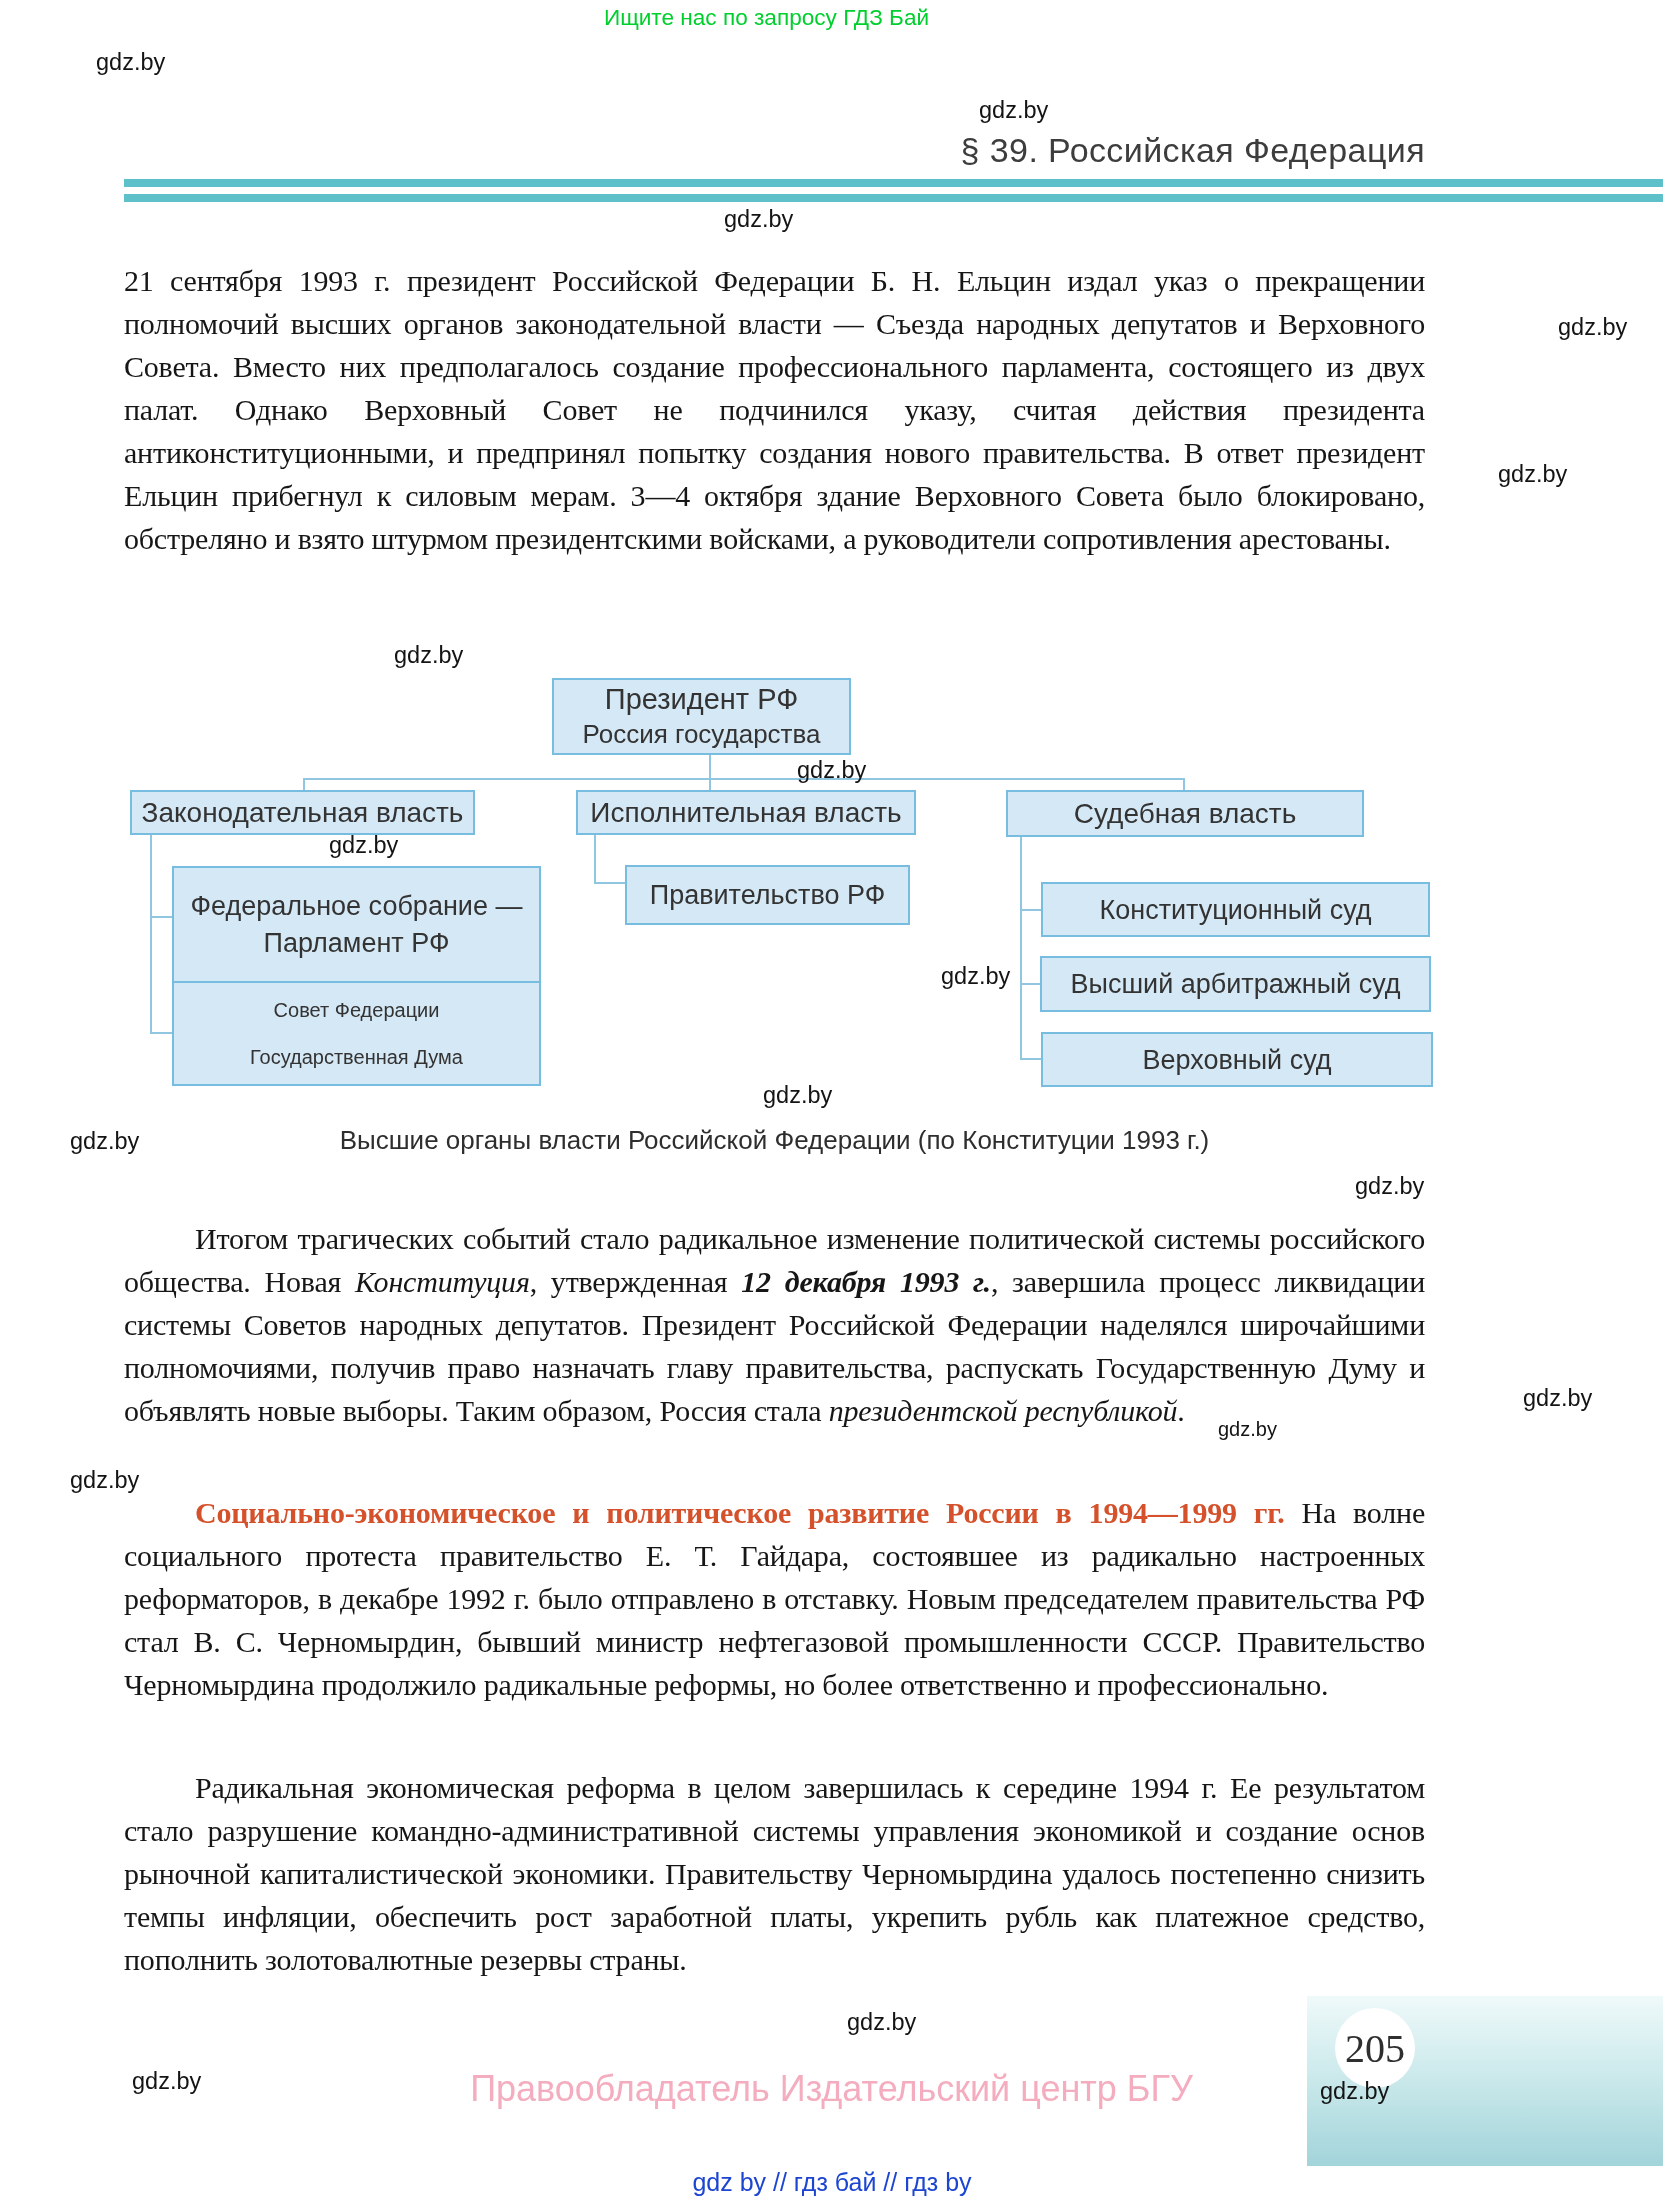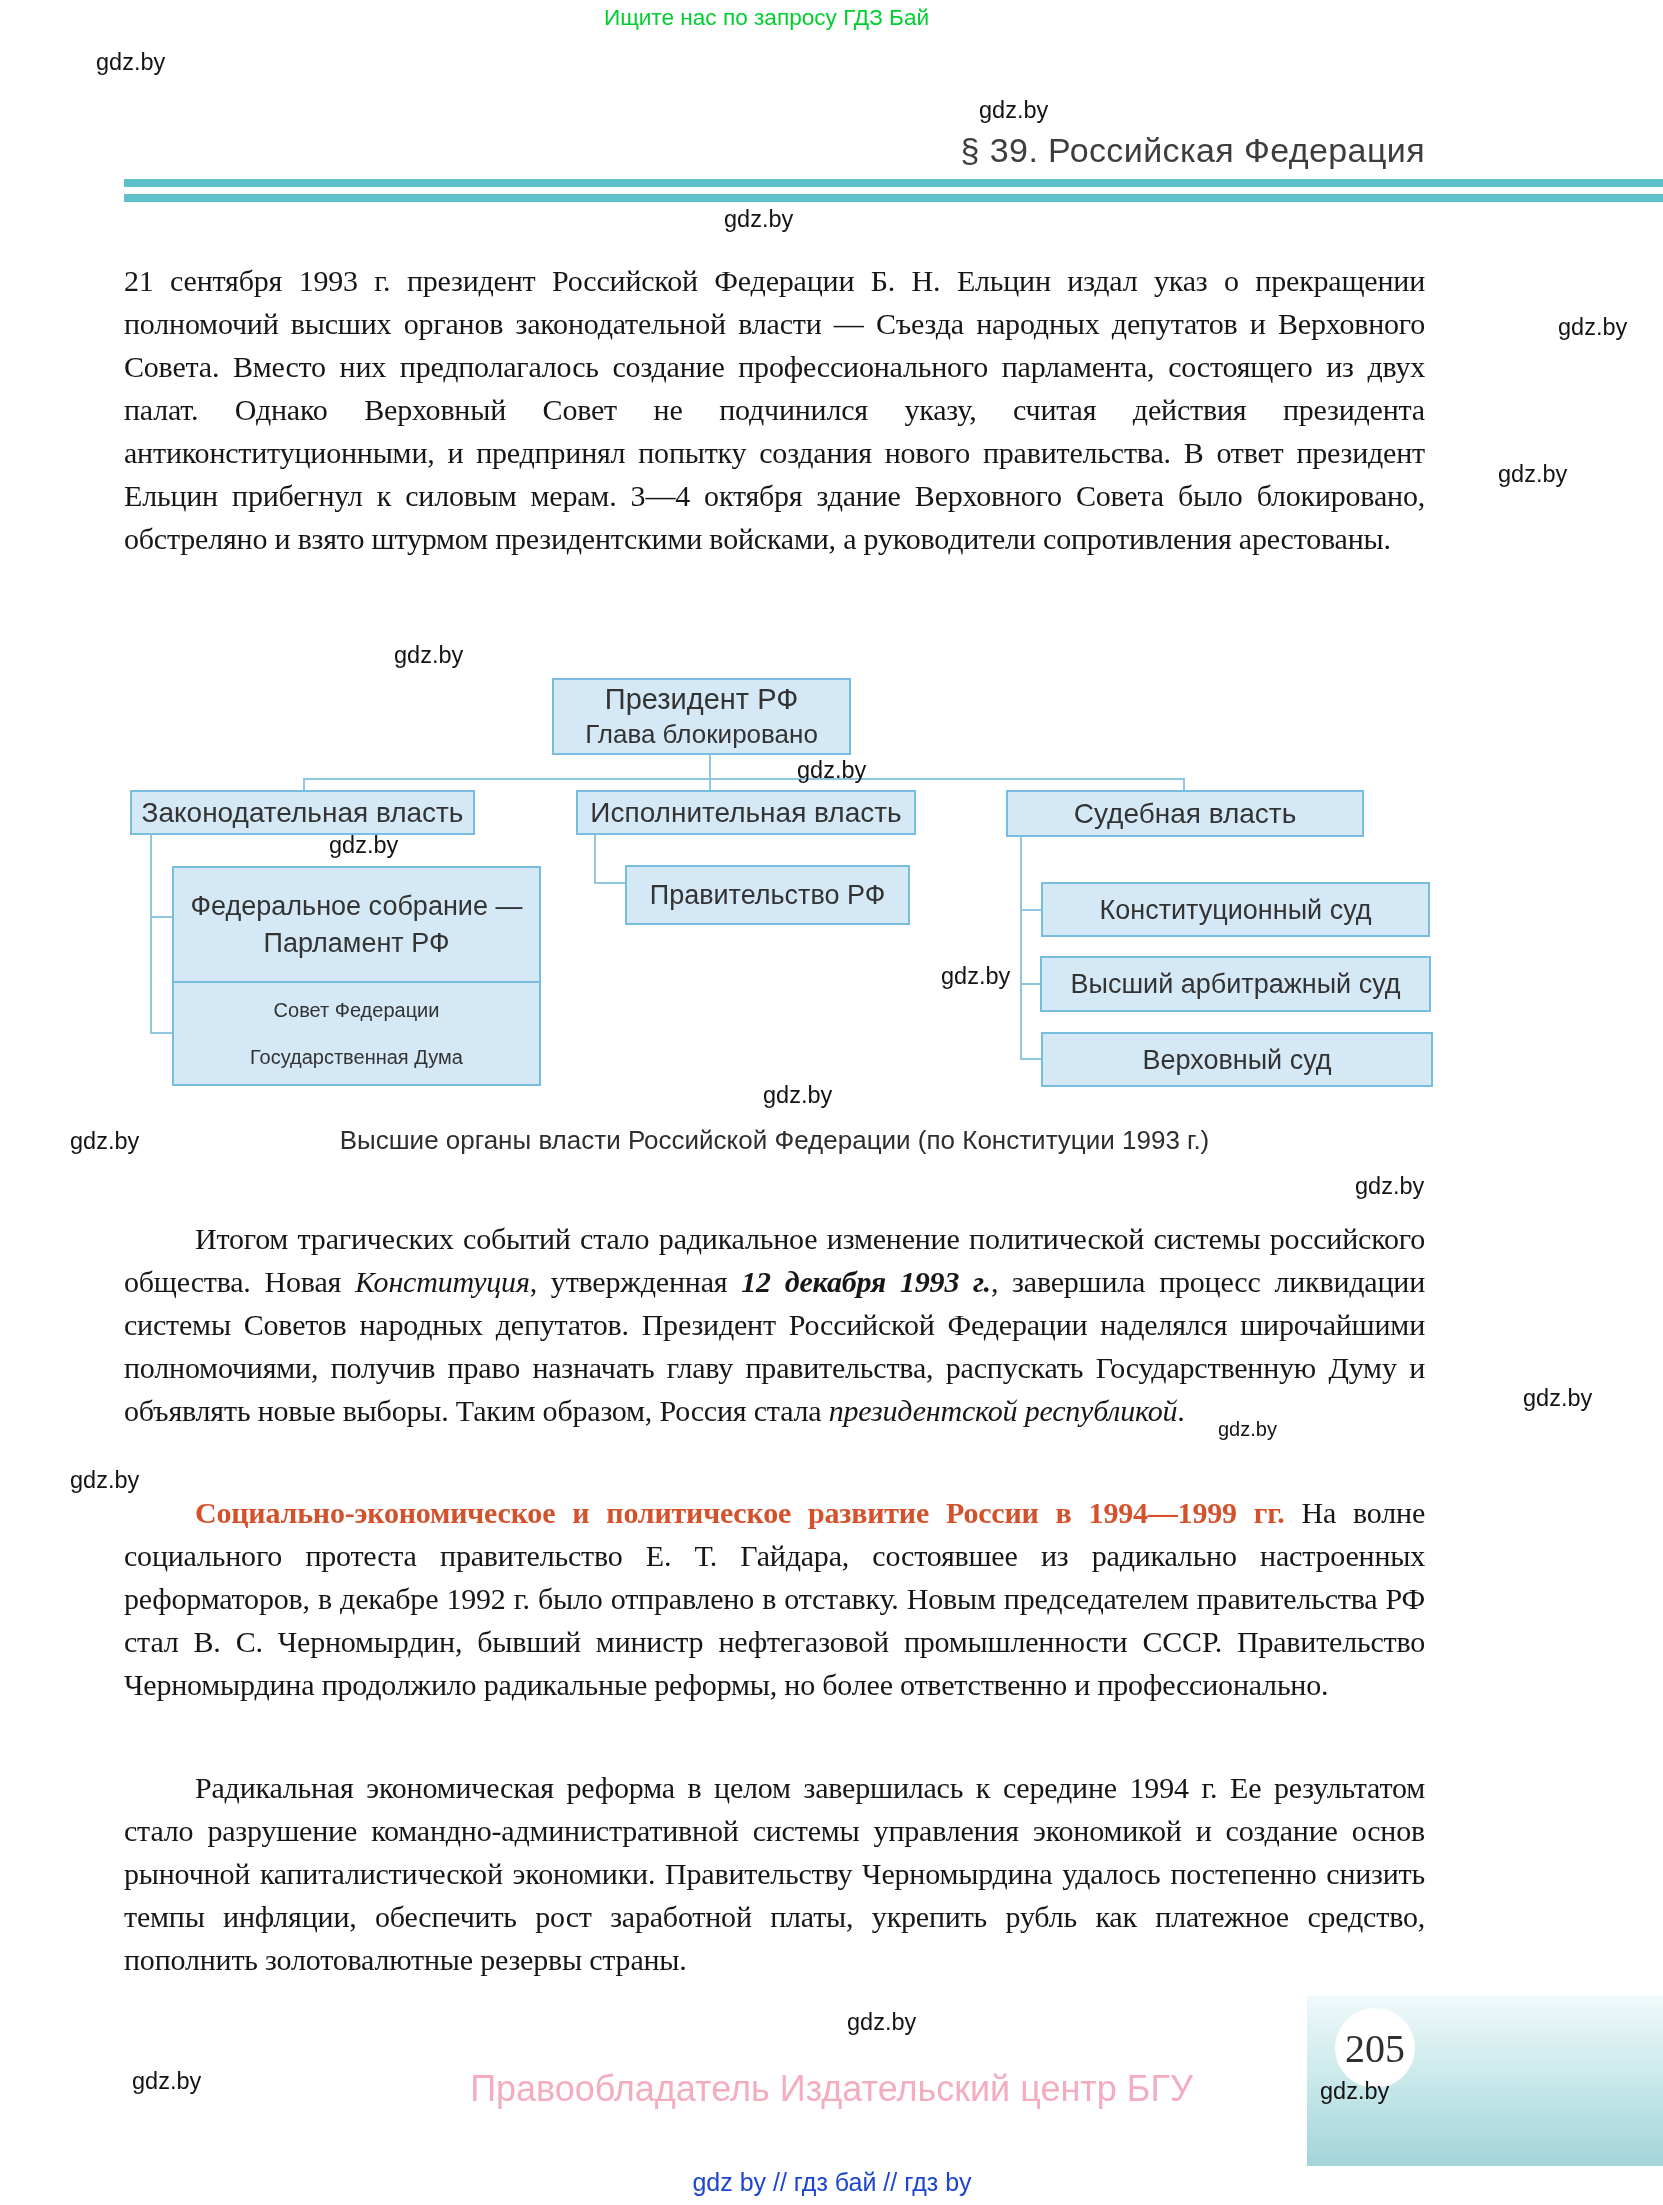--- a/index.html
+++ b/index.html
@@ -75,21 +75,21 @@
 <div id="paragraphs">
     <div class="abs para" style="top: 239px;"><span class="seg-normal">21 сентября 1993 г. президент Российской Федерации Б. Н. Ельцин издал указ о прекращении полномочий высших органов законодательной власти — Съезда народных депутатов и Верховного Совета. Вместо них предполагалось создание профессионального парламента, состоящего из двух палат. Однако Верховный Совет не подчинился указу, считая действия президента антиконституционными, и предпринял попытку создания нового правительства. В ответ президент Ельцин прибегнул к силовым мерам. 3—4 октября здание Верховного Совета было блокировано, обстреляно и взято штурмом президентскими войсками, а руководители сопротивления арестованы.</span></div>
     <div class="abs para indent" style="top: 1197px;"><span class="seg-normal">Итогом трагических событий стало радикальное изменение политической системы российского общества. Новая </span><span class="seg-italic">Конституция</span><span class="seg-normal">, утвержденная </span><span class="seg-bolditalic">12 декабря 1993 г.</span><span class="seg-normal">, завершила процесс ликвидации системы Советов народных депутатов. Президент Российской Федерации наделялся широчайшими полномочиями, получив право назначать главу правительства, распускать Государственную Думу и объявлять новые выборы. Таким образом, Россия стала </span><span class="seg-italic">президентской республикой</span><span class="seg-normal">.</span></div>
     <div class="abs para indent" style="top: 1471px;"><span class="seg-heading-red">Социально-экономическое и политическое развитие России в 1994—1999 гг.</span><span class="seg-normal"> На волне социального протеста правительство Е. Т. Гайдара, состоявшее из радикально настроенных реформаторов, в декабре 1992 г. было отправлено в отставку. Новым председателем правительства РФ стал В. С. Черномырдин, бывший министр нефтегазовой промышленности СССР. Правительство Черномырдина продолжило радикальные реформы, но более ответственно и профессионально.</span></div>
     <div class="abs para indent" style="top: 1746px;"><span class="seg-normal">Радикальная экономическая реформа в целом завершилась к середине 1994 г. Ее результатом стало разрушение командно-административной системы управления экономикой и создание основ рыночной капиталистической экономики. Правительству Черномырдина удалось постепенно снизить темпы инфляции, обеспечить рост заработной платы, укрепить рубль как платежное средство, пополнить золотовалютные резервы страны.</span></div>
   </div>
 
 <div id="diagram">
     <div class="dbox" style="left: 552px; top: 678px; width: 299px; height: 77px; font-size: 29px; line-height: 35px;">
       <span class="bl" style="font-size: 29px;">Президент РФ</span>
-      <span class="bl" style="font-size: 26px;">Глава блокировано</span>
+      <span class="bl" style="font-size: 26px;">Россия государства</span>
     </div>
     <div class="dbox" style="left: 130px; top: 790px; width: 345px; height: 45px; font-size: 28px; line-height: 34px;">
       <span class="bl">Законодательная власть</span>
     </div>
     <div class="dbox" style="left: 576px; top: 790px; width: 340px; height: 45px; font-size: 28px; line-height: 34px;">
       <span class="bl">Исполнительная власть</span>
     </div>
     <div class="dbox" style="left: 1006px; top: 790px; width: 358px; height: 47px; font-size: 28px; line-height: 34px;">
       <span class="bl">Судебная власть</span>
     </div>

